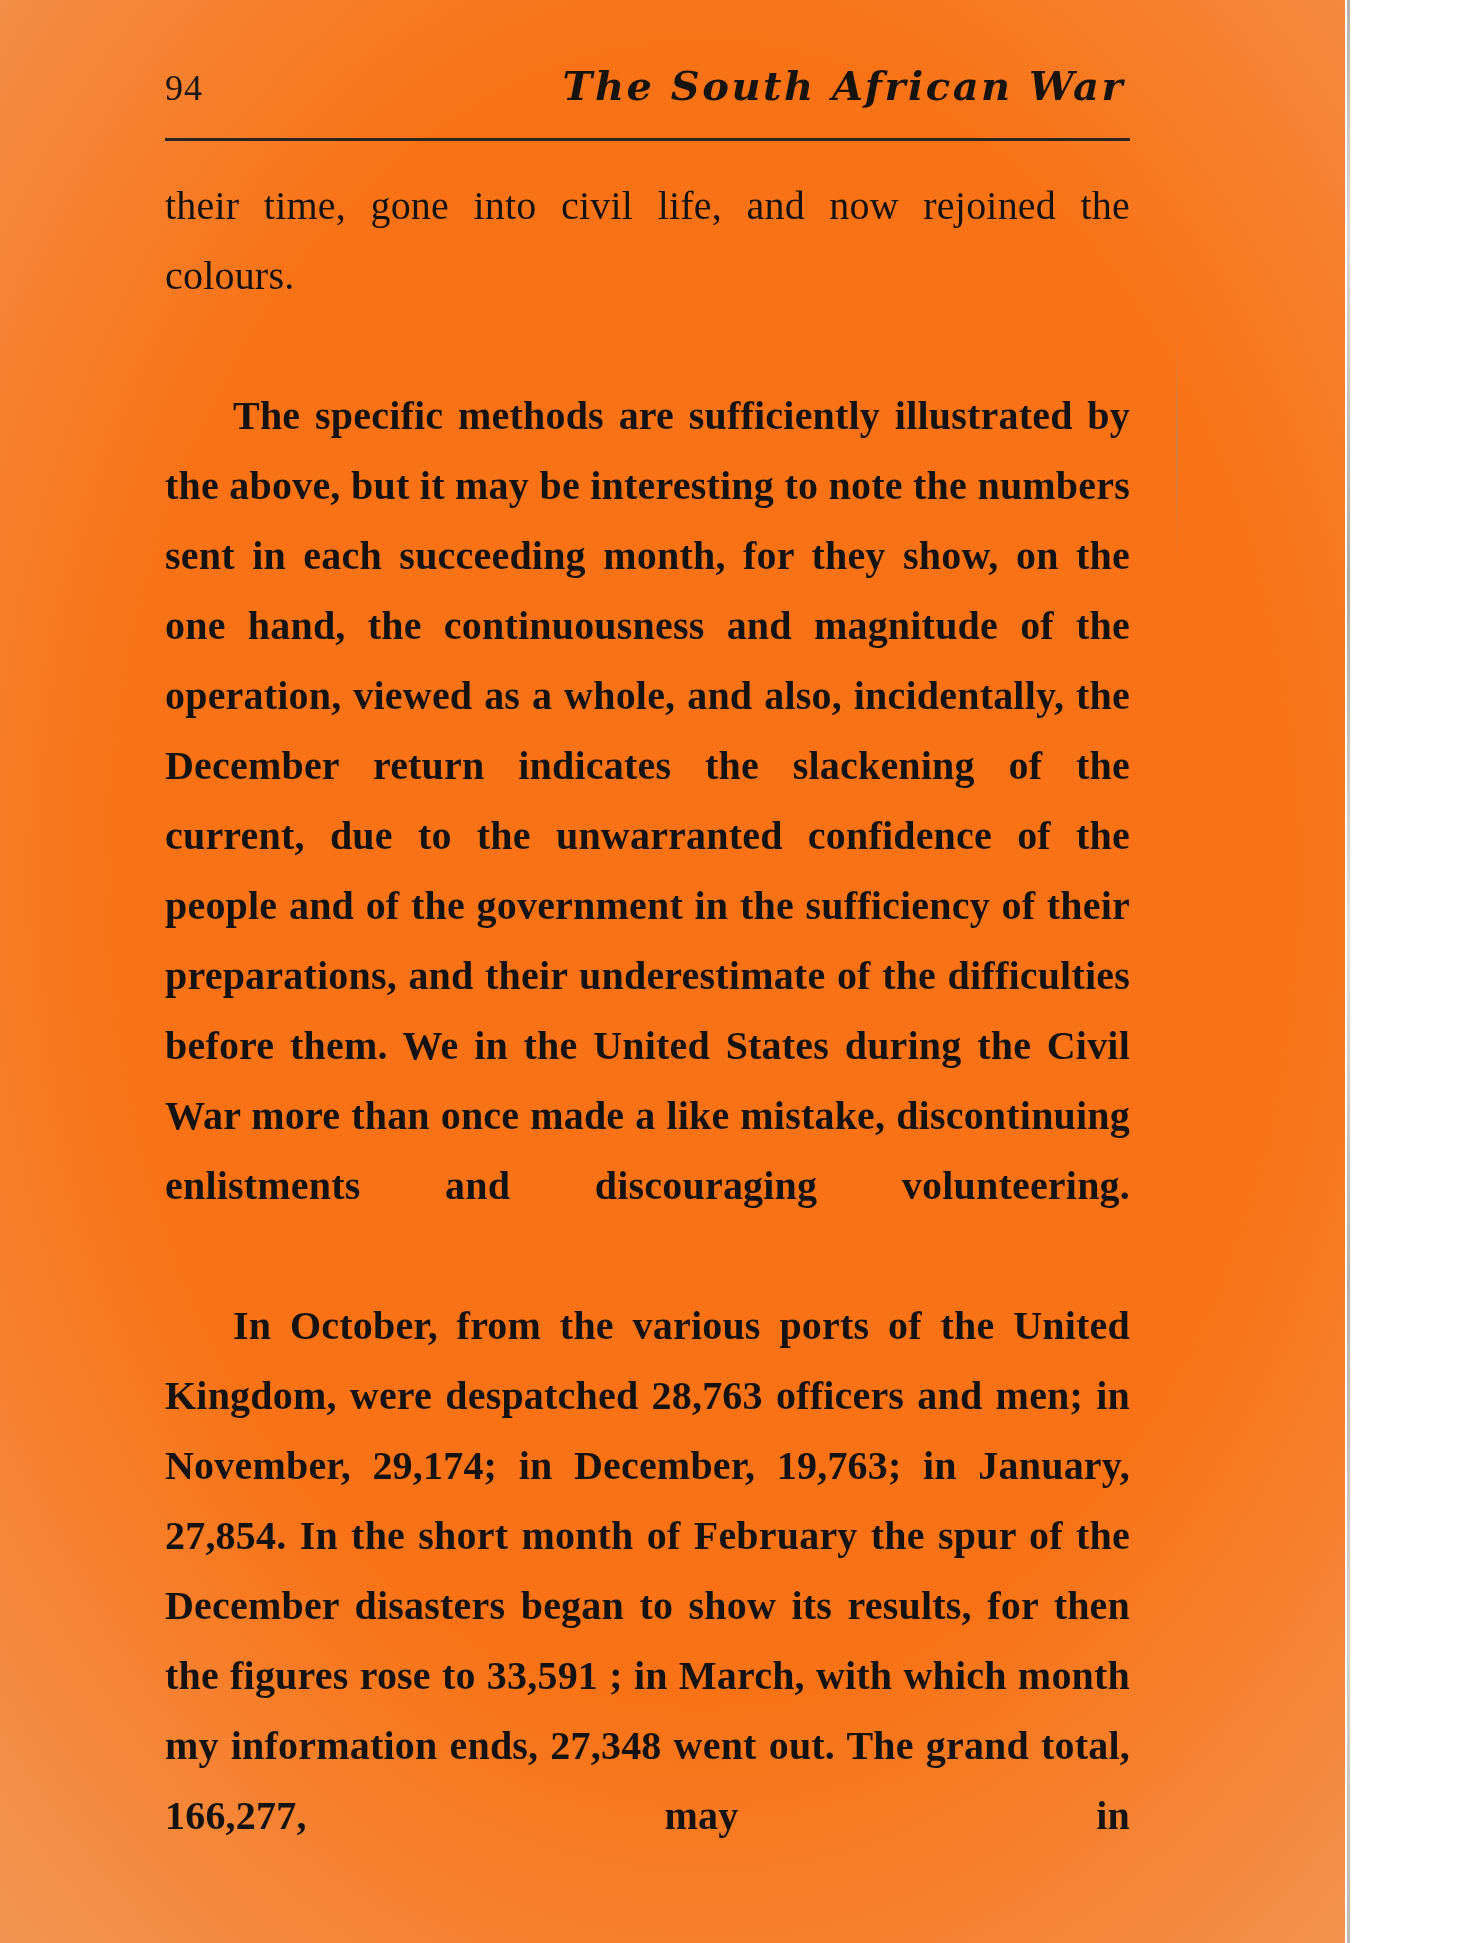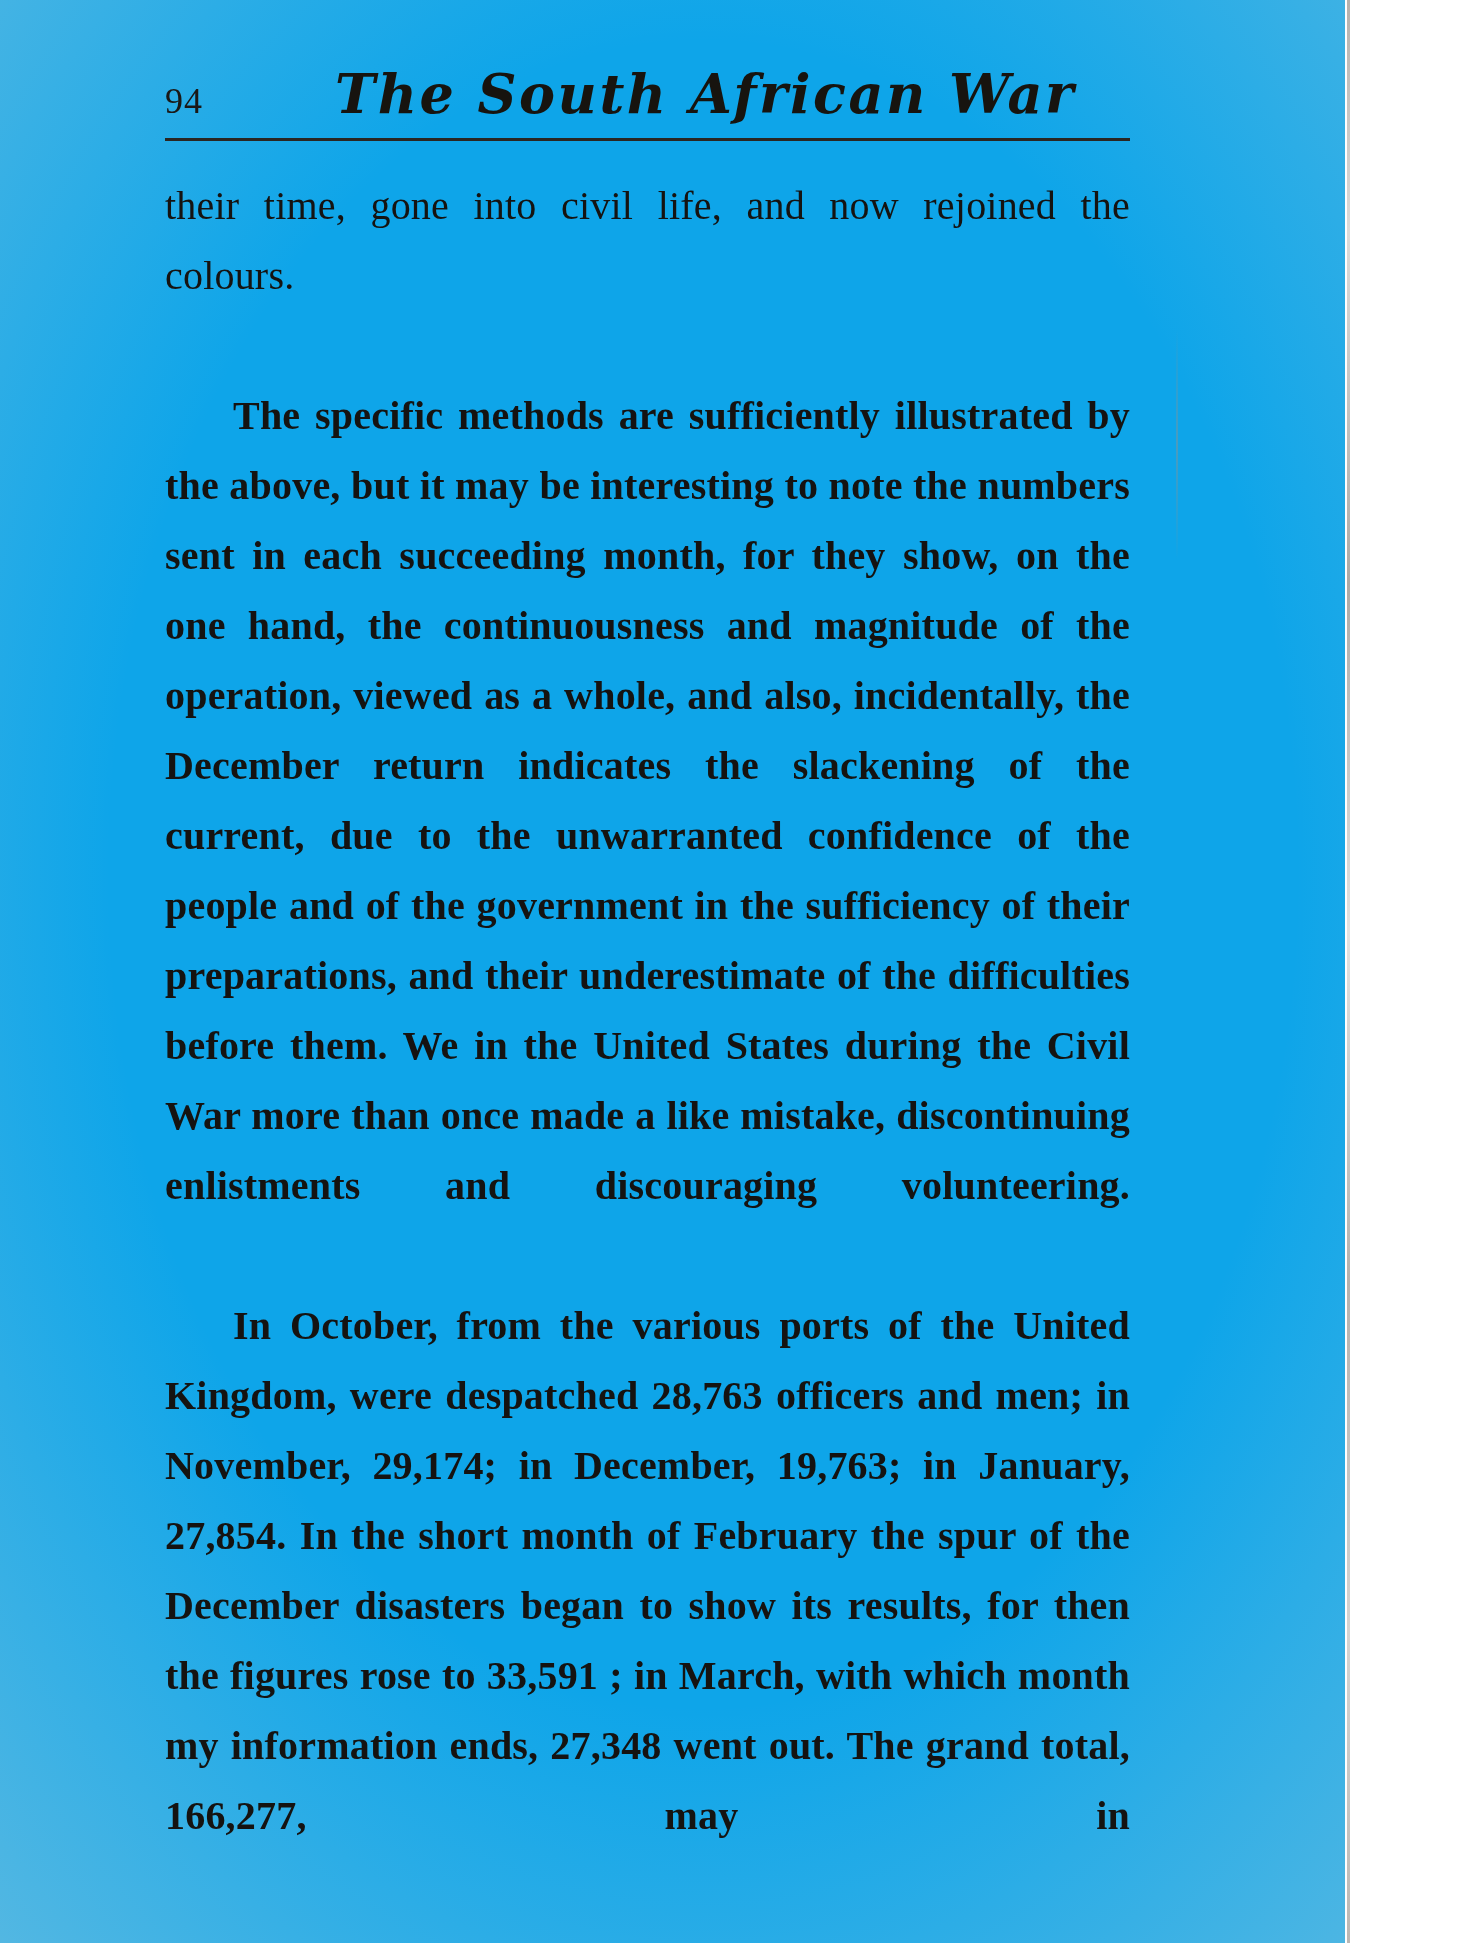--- a/index.html
+++ b/index.html
@@ -15,21 +15,21 @@
     font-family: "Liberation Serif", serif;
     color: #171513;
   }
 
   #page {
     position: absolute;
     left: 0;
     top: 0;
     width: 1465px;
     height: 1943px;
-    background: #0ea5e9;
+    background: #f97316;
   }
 
   
   #page::before {
     content: "";
     position: absolute;
     inset: 0;
     background:
       radial-gradient(ellipse at 48% 45%, rgba(255,255,255,0) 55%, rgba(228,222,212,0.35) 100%);
     pointer-events: none;
@@ -83,24 +83,24 @@
   .folio {
     font-family: "Liberation Serif", serif;
     font-size: 36px;
     letter-spacing: 1px;
     width: 170px;
     flex: 0 0 170px;
     color: #1a1816;
   }
   .running-head {
     flex: 1;
-    text-align: left;
+    text-align: right;
     font-family: "DejaVu Serif", serif;
     font-style: italic;
-    font-size: 54px;
+    font-size: 40px;
     letter-spacing: 2.5px;
     font-weight: 600;
     color: #17140f;
     padding-right: 60px;
     white-space: nowrap;
   }
 
   .rule {
     margin-top: 14px;
     height: 3px;

